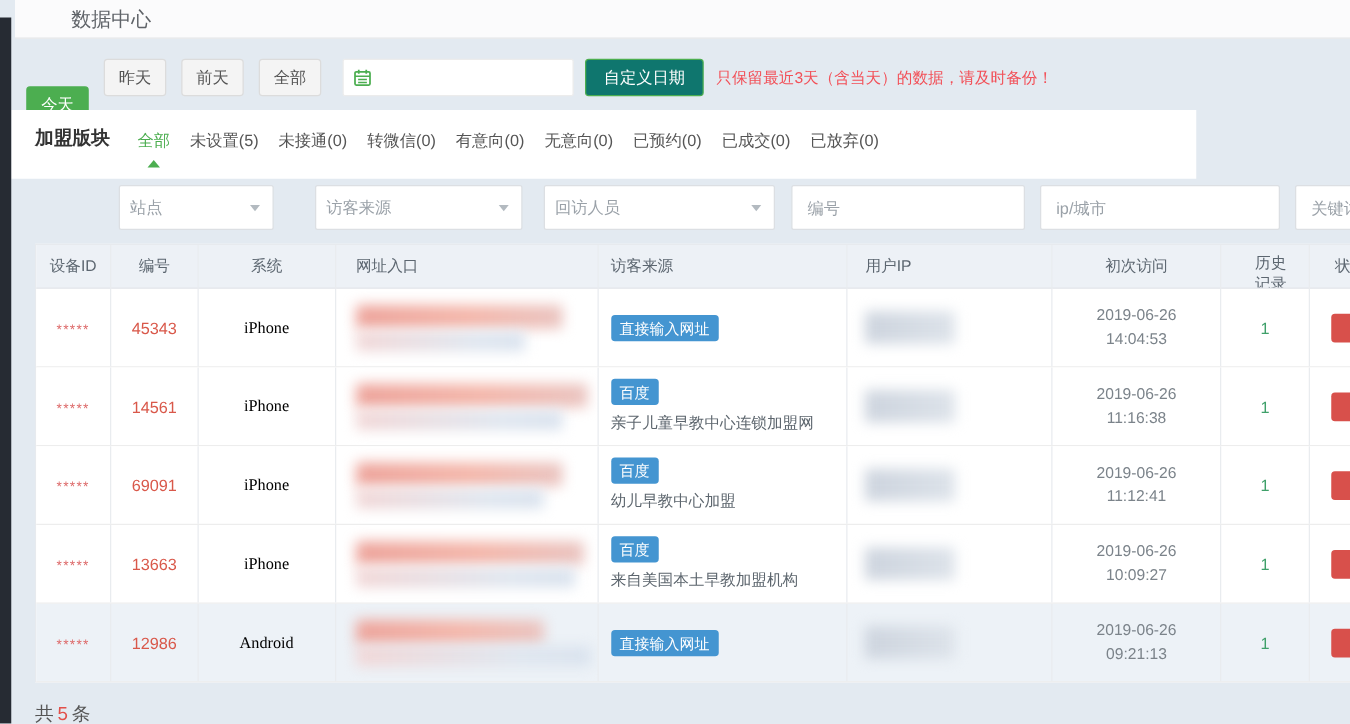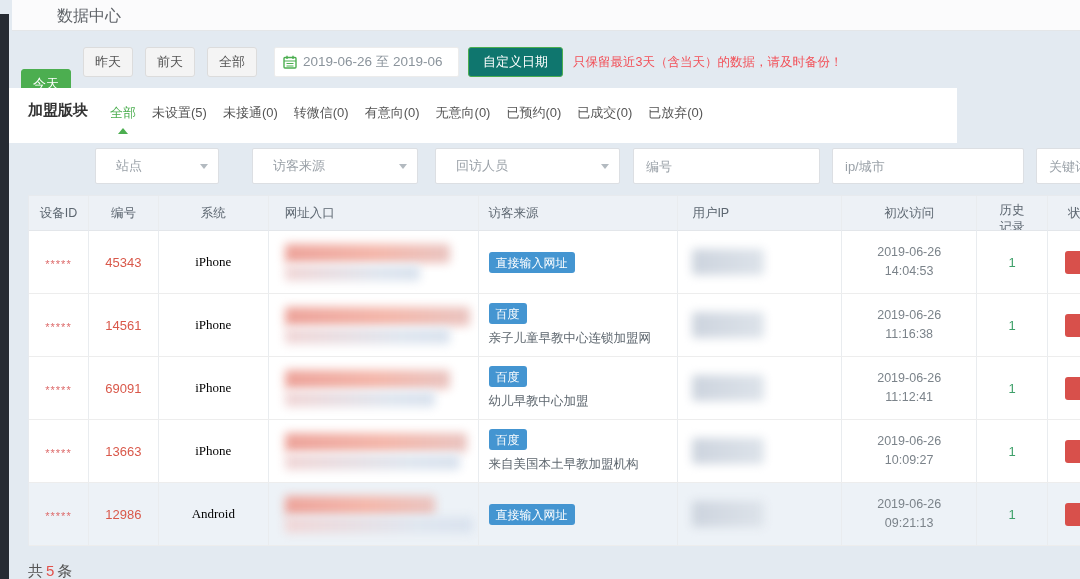--- a/index.html
+++ b/index.html
@@ -34,21 +34,21 @@
   .tabs { position:absolute; left:101px; top:16px; display:flex; gap:16px; }
   .tab { font-size:13px; color:#555; cursor:pointer; position:relative; white-space:nowrap; }
   .tab.active { color:#4cae50; }
   .tab-caret { position:absolute; left:50%; transform:translateX(-50%); top:24px;
     width:0; height:0; border-left:5px solid transparent; border-right:5px solid transparent;
     border-bottom:6px solid #4cae50; }
   
   .filter-row { position:absolute; top:148px; left:0; width:1080px; height:36px; }
   .ffield { position:absolute; top:0; height:36px; background:#fff;
     border:1px solid #dcdfe3; border-radius:2px; font-size:13px; color:#9aa1a8; }
-  .fselect { display:flex; align-items:center; padding:0 10px 0 20px; cursor:pointer; }
+  .fselect { display:flex; align-items:center; padding:0 10px 0 8px; cursor:pointer; }
   .fselect .lbl { flex:1; }
   .fselect .caret { width:0; height:0; border-left:4px solid transparent;
     border-right:4px solid transparent; border-top:5px solid #b3bac0; }
   .finput { padding:0 12px; width:100%; height:100%; border:none; outline:none;
     font-size:13px; color:#555; font-family:inherit; background:transparent; }
   .finput::placeholder { color:#9aa1a8; opacity:1; }
   .f1 { left:95px;  width:124px; }
   .f2 { left:252px; width:166px; }
   .f3 { left:435px; width:185px; }
   .f4 { left:633px; width:187px; }
@@ -63,21 +63,21 @@
   .tbody-row { height:63px; border-bottom:1px solid #ededed; background:#fff; }
   .tbody-row.alt { background:#edf2f7; }
   .cell { border-right:1px solid #e9ecef; display:flex; align-items:center;
     justify-content:center; overflow:hidden; }
   .c-dev { width:60px; }  .c-num { width:70px; }  .c-sys { width:110px; }
   .c-url { width:210px; justify-content:flex-start; padding-left:16px; }
   .c-src { width:200px; justify-content:flex-start; padding-left:10px; }
   .c-ip  { width:164px; justify-content:flex-start; padding-left:14px; }
   .c-vis { width:135px; }  .c-his { width:71px; }
   .c-sta { width:40px; border-right:none; justify-content:flex-start; }
-  .hwrap { width:34px; text-align:center; line-height:1.35;margin-top:12px; }
+  .hwrap { width:34px; text-align:right; line-height:1.35;margin-top:12px; }
   .hfrag { padding-left:20px; font-size:12.5px; white-space:nowrap; }
   .dev-stars { color:#dd6a6a; font-size:11px; letter-spacing:1px; padding-top:4px; }
   .num-val { color:#d9584a; font-size:13px; }
   .sys-val { color:#000000; font-size:13px;font-family:Liberation Serif, serif; }
   .visit { text-align:center; color:#7b838a; font-size:12.5px; line-height:1.55; }
   .hist-link { color:#3fa06a; font-size:13px; text-decoration:none; cursor:pointer; }
   
   .url-blur { display:flex; flex-direction:column; gap:2px; }
   .blur-a { height:19px; border-radius:2px; filter:blur(5px);
     background:linear-gradient(90deg,#eda39a,#f4b7ab 55%,#eac4c0); }
@@ -122,21 +122,20 @@
       <span class="cal">
         <svg width="14" height="14" viewBox="0 0 14 14">
           <rect x="1" y="2.5" width="12" height="10.5" rx="1" fill="none" stroke="#4cae50" stroke-width="1.4"></rect>
           <line x1="4" y1="0.8" x2="4" y2="4" stroke="#4cae50" stroke-width="1.4"></line>
           <line x1="10" y1="0.8" x2="10" y2="4" stroke="#4cae50" stroke-width="1.4"></line>
           <line x1="1" y1="6" x2="13" y2="6" stroke="#4cae50" stroke-width="1.2"></line>
           <line x1="3.5" y1="8.5" x2="10.5" y2="8.5" stroke="#4cae50" stroke-width="1.2"></line>
           <line x1="3.5" y1="11" x2="10.5" y2="11" stroke="#4cae50" stroke-width="1.2"></line>
         </svg>
       </span>
-      <span class="txt">2019-06-26 至 2019-06</span>
     </div>
     <div class="btn btn-custom">自定义日期</div>
     <div class="warning">只保留最近3天（含当天）的数据，请及时备份！</div>
   </div>
 
   <div class="tabs-panel">
     <div class="section-title">加盟版块</div>
     <div class="tabs">
       <div class="tab active">
         <span>全部</span>

